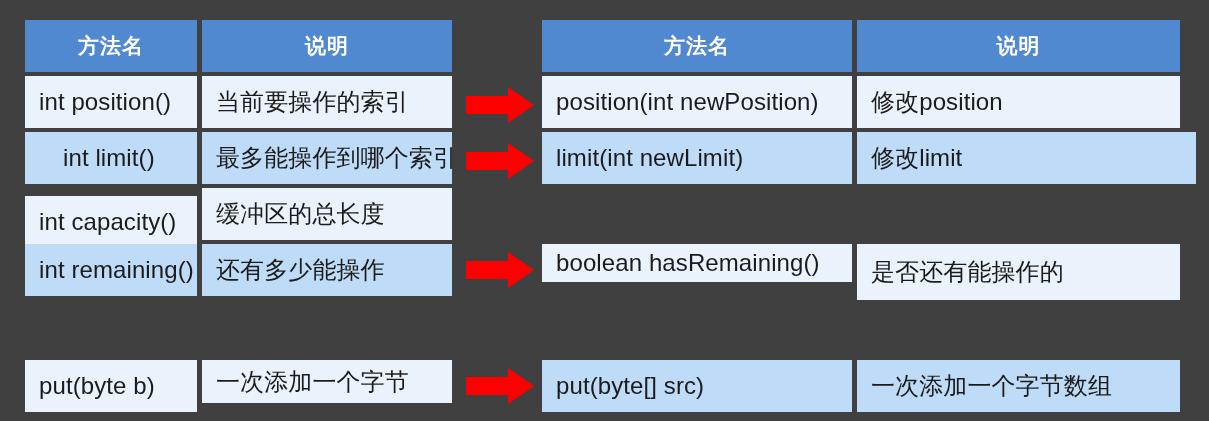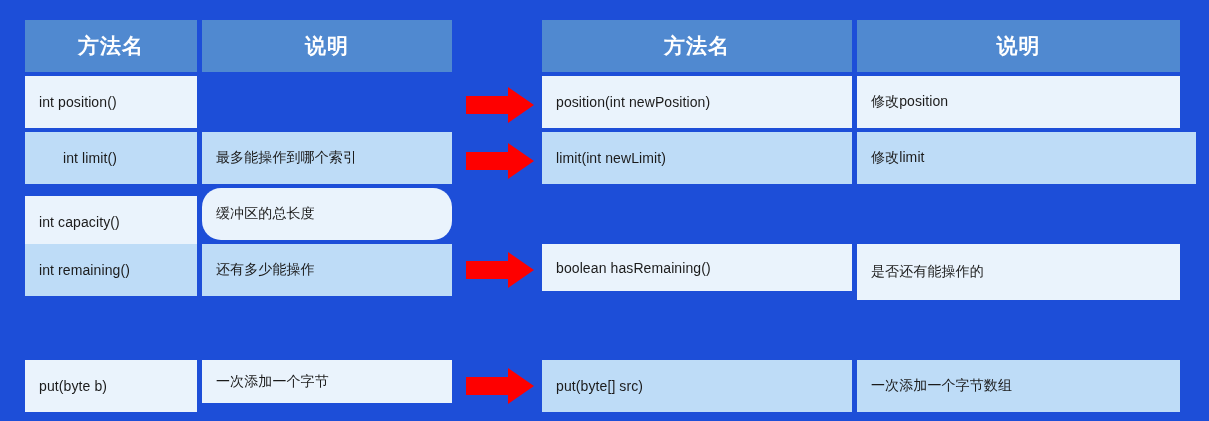--- a/index.html
+++ b/index.html
@@ -11,30 +11,30 @@
     width: 1209px;
     height: 421px;
     position: relative;
     overflow: hidden;
     font-family: "Liberation Sans", "DejaVu Sans", sans-serif;
   }
 
   .canvas {
     position: absolute;
     inset: 0;
-    background: #1d4ed8;
+    background: #404040;
   }
 
   
   .cell {
     position: absolute;
     box-sizing: border-box;
     display: flex;
     align-items: center;
-    font-size: 14px;
+    font-size: 24px;
     color: #1b1b1b;
     letter-spacing: 0.1px;
     white-space: nowrap;
   }
   .cell.head {
     justify-content: center;
     background: #5089d0;
     color: #ffffff;
     font-weight: bold;
     font-size: 21px;
@@ -64,43 +64,44 @@
 </style>
 </head>
 <body>
 
 <div class="canvas">
 
   <div class="cell head" style="left:25px; top:20px; width:172px; height:52px;">方法名</div>
   <div class="cell head" style="left:202px; top:20px; width:250px; height:52px;">说明</div>
 
   <div class="cell light pad-l" style="left:25px; top:76px; width:172px; height:52px;">int position()</div>
+  <div class="cell light pad-l" style="left:202px; top:76px; width:250px; height:52px;">当前要操作的索引</div>
 
   <div class="cell dark pad-l" style="left:25px; top:132px; width:172px; height:52px;padding-left:38px;">int limit()</div>
   <div class="cell dark pad-l" style="left:202px; top:132px; width:250px; height:52px;">最多能操作到哪个索引</div>
 
   <div class="cell light pad-l" style="left:25px; top:196px; width:172px; height:52px;">int capacity()</div>
-  <div class="cell light pad-l" style="left:202px; top:188px; width:250px; height:52px;border-radius:19px;">缓冲区的总长度</div>
+  <div class="cell light pad-l" style="left:202px; top:188px; width:250px; height:52px;">缓冲区的总长度</div>
 
   <div class="cell dark pad-l" style="left:25px; top:244px; width:172px; height:52px;">int remaining()</div>
   <div class="cell dark pad-l" style="left:202px; top:244px; width:250px; height:52px;">还有多少能操作</div>
 
   <div class="cell light pad-l" style="left:25px; top:360px; width:172px; height:52px;">put(byte b)</div>
   <div class="cell light pad-l" style="left:202px; top:360px; width:250px; height:43px;">一次添加一个字节</div>
 
   <div class="cell head" style="left:542px; top:20px; width:310px; height:52px;">方法名</div>
   <div class="cell head" style="left:857px; top:20px; width:323px; height:52px;">说明</div>
 
   <div class="cell light pad-l" style="left:542px; top:76px; width:310px; height:52px;">position(int newPosition)</div>
   <div class="cell light pad-l" style="left:857px; top:76px; width:323px; height:52px;">修改position</div>
 
   <div class="cell dark pad-l" style="left:542px; top:132px; width:310px; height:52px;">limit(int newLimit)</div>
   <div class="cell dark pad-l" style="left:857px; top:132px; width:339px; height:52px;">修改limit</div>
 
-  <div class="cell light pad-l" style="left:542px; top:244px; width:310px; height:47px;">boolean hasRemaining()</div>
+  <div class="cell light pad-l" style="left:542px; top:244px; width:310px; height:38px;">boolean hasRemaining()</div>
   <div class="cell light pad-l" style="left:857px; top:244px; width:323px; height:56px;">是否还有能操作的</div>
 
   <div class="cell dark pad-l" style="left:542px; top:360px; width:310px; height:52px;text-align:center;">put(byte[] src)</div>
   <div class="cell dark pad-l" style="left:857px; top:360px; width:323px; height:52px;">一次添加一个字节数组</div>
 
   <svg class="arrow" style="left:466px; top:87px;" width="68" height="36" viewBox="0 0 68 36">
     <polygon points="0,9 42,9 42,0 68,18 42,36 42,27 0,27" fill="#fe0000"></polygon>
   </svg>
 
   <svg class="arrow" style="left:466px; top:143px;" width="68" height="36" viewBox="0 0 68 36">

